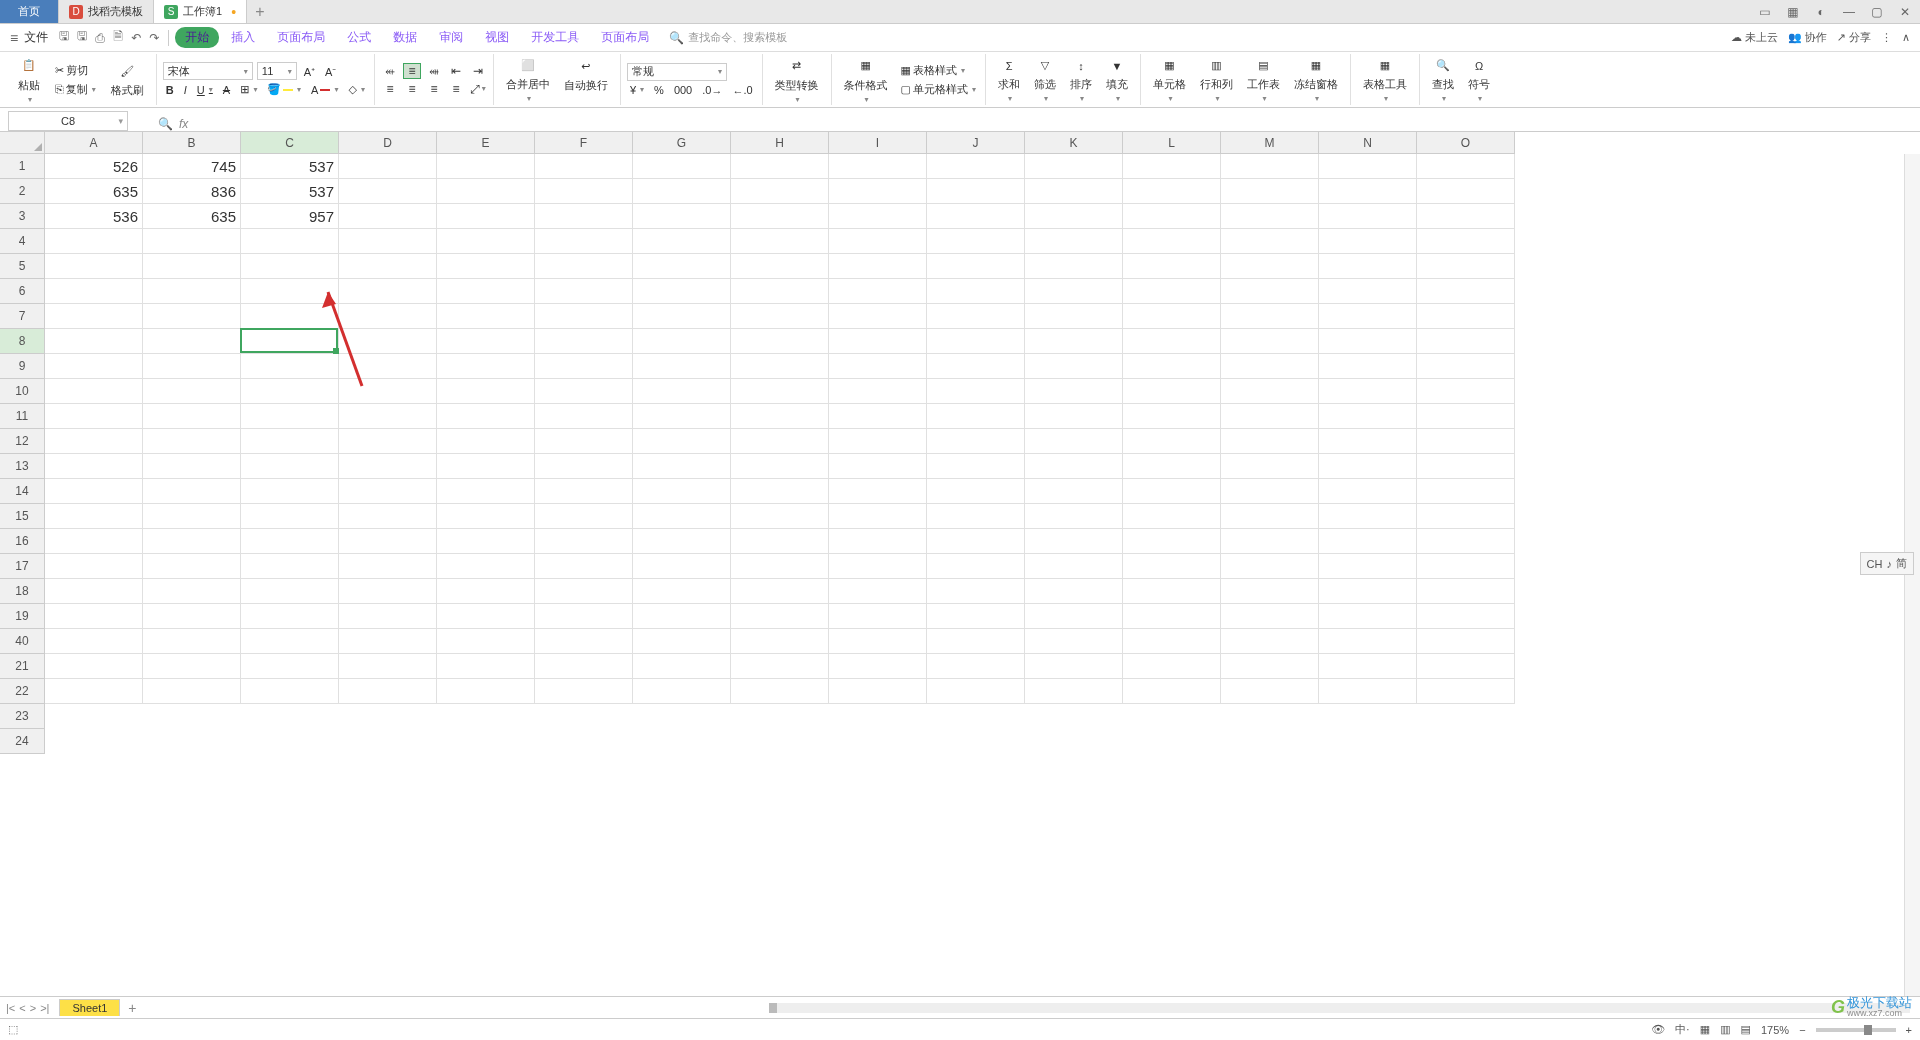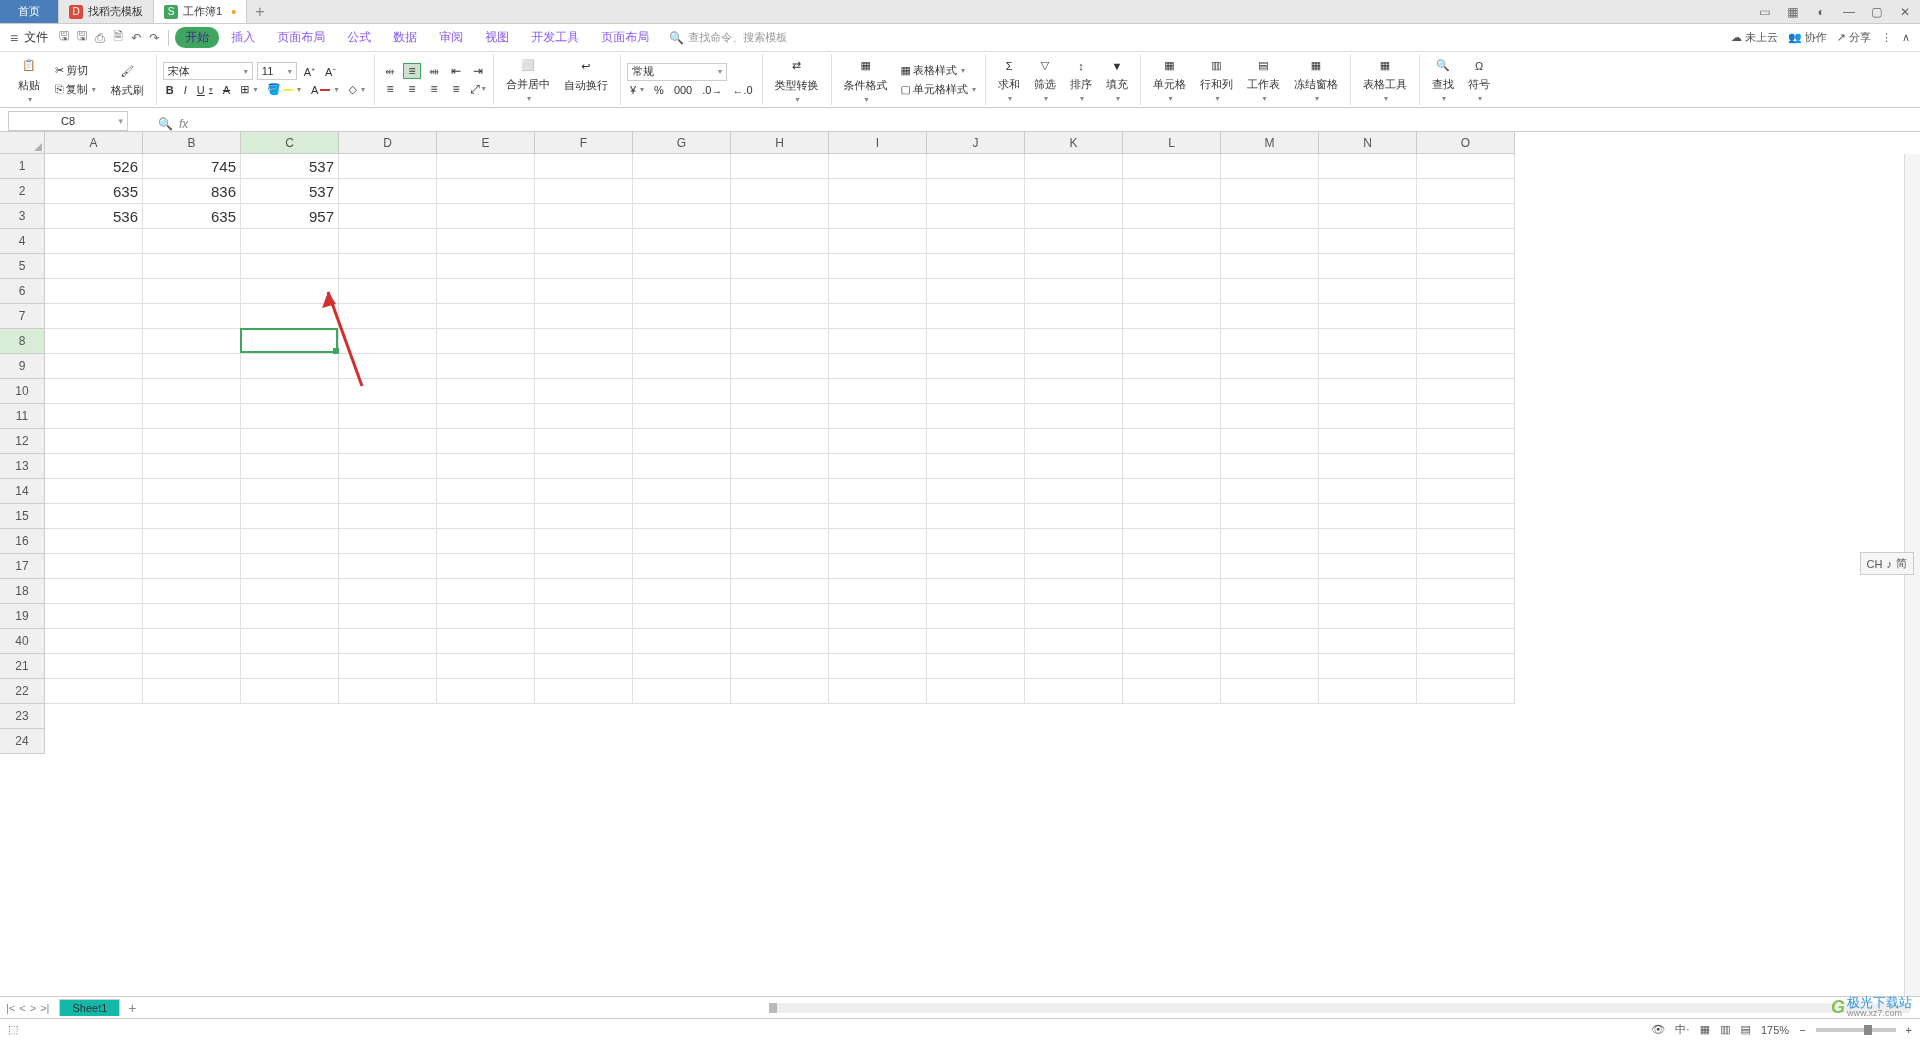--- a/index.html
+++ b/index.html
@@ -69,21 +69,21 @@
 .active-cell::after { content: ""; position: absolute; right: -3px; bottom: -3px; width: 6px; height: 6px; background: #3fa65f; }
 .vscroll { position: absolute; right: 0; top: 22px; width: 16px; bottom: 0; background: #f5f5f5; border-left: 1px solid #ddd; }
 
 
 .arrow-annot { position: absolute; pointer-events: none; }
 
 
 .sheet-bar { height: 22px; display: flex; align-items: center; border-top: 1px solid #ccc; font-size: 11px; }
 .sheet-nav { display: flex; padding: 0 6px; gap: 4px; color: #888; }
 .sheet-nav span { cursor: pointer; }
-.sheet-tab { padding: 2px 12px; border: 1px solid #ccc; border-bottom: none; background: #14b8a6; cursor: pointer; margin-left: 4px; }
+.sheet-tab { padding: 2px 12px; border: 1px solid #ccc; border-bottom: none; background: #fde047; cursor: pointer; margin-left: 4px; }
 .sheet-add { padding: 0 8px; color: #888; cursor: pointer; font-size: 14px; }
 .hscroll { flex: 1; margin: 0 10px; position: relative; }
 .hscroll-track { position: absolute; left: 35%; right: 0; height: 10px; top: 50%; transform: translateY(-50%); background: #eee; }
 .hscroll-thumb { position: absolute; left: 35%; width: 8px; height: 10px; top: 50%; transform: translateY(-50%); background: #bbb; }
 
 
 .status-bar { height: 22px; display: flex; align-items: center; justify-content: space-between; border-top: 1px solid #ccc; padding: 0 8px; font-size: 11px; color: #555; }
 .status-right { display: flex; align-items: center; gap: 10px; }
 .zoom-slider { width: 80px; height: 4px; background: #ccc; position: relative; }
 .zoom-slider::after { content: ""; position: absolute; left: 60%; top: -3px; width: 8px; height: 10px; background: #888; }

